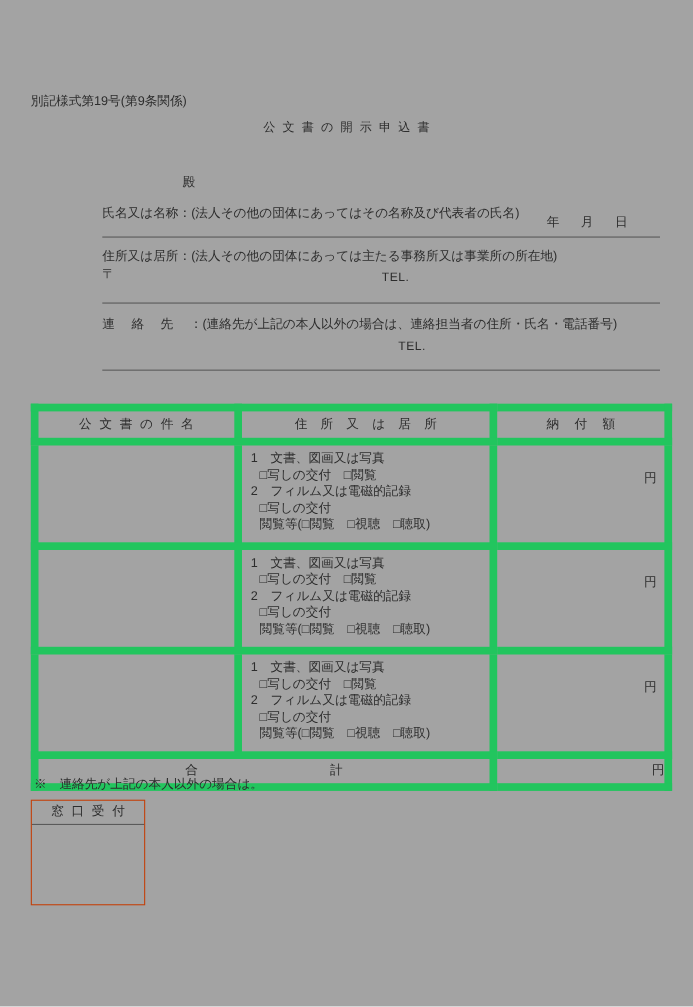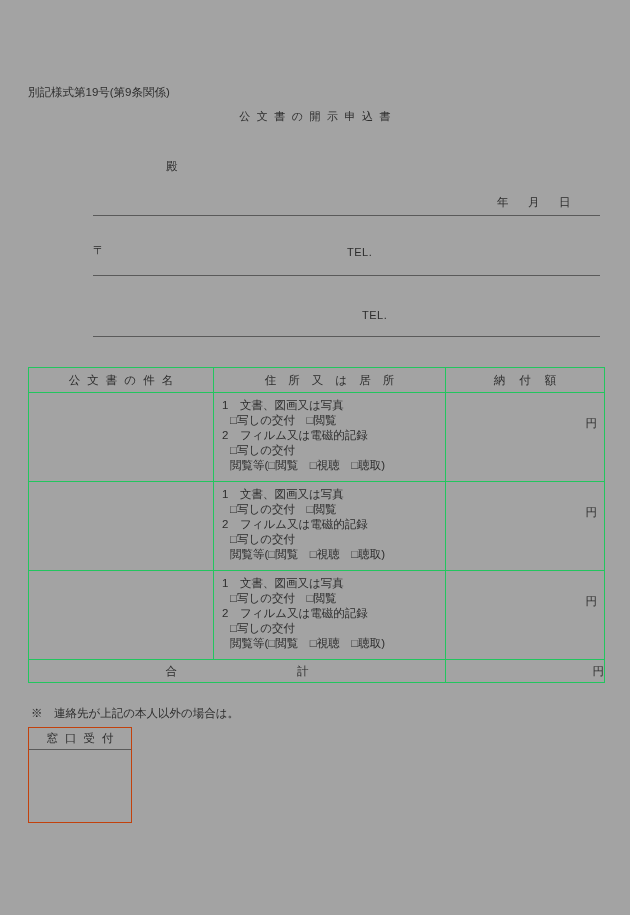--- a/index.html
+++ b/index.html
@@ -20,21 +20,21 @@
   .name-label { left:93px; top:187px; }
   .addr-label { left:93px; top:226px; }
   .postal { left:93px; top:243px; }
   .tel1 { left:347px; top:246px; font-size:11px; letter-spacing:0.5px; }
   .contact-label { left:93px; top:288px; }
   .contact-head { letter-spacing:15px; }
   .tel2 { left:362px; top:309px; font-size:11px; letter-spacing:0.5px; }
   .request { left:48px; top:347px; }
 
   .doc-table { position:absolute; left:28px; top:367px; width:576px; border-collapse:collapse; table-layout:fixed; }
-  .doc-table th, .doc-table td { border:1px solid #22c55e; padding:0; vertical-align:top; font-weight:normal; font-size:11.5px; }
+  .doc-table th, .doc-table td { border:7px solid #22c55e; padding:0; vertical-align:top; font-weight:normal; font-size:11.5px; }
   .doc-table thead th { height:24px; vertical-align:middle; text-align:center; }
   .hdr-sp1 { letter-spacing:7px; text-indent:7px; display:inline-block; }
   .hdr-sp2 { letter-spacing:12px; text-indent:12px; display:inline-block; }
   .hdr-sp3 { letter-spacing:14px; text-indent:14px; display:inline-block; }
   .data-row td { height:88px; }
   .method-cell { padding:5px 3px 0 8px; }
   .m-line { line-height:14.9px; white-space:pre; }
   .m-indent { padding-left:8px; }
   .amount-cell { position:relative; }
   .yen { position:absolute; top:23px; right:7px; }
@@ -52,28 +52,31 @@
 <div class="page">
 
   <div class="abs form-number">別記様式第19号(第9条関係)</div>
 
   <div class="abs doc-title">公文書の開示申込書</div>
 
   <div class="abs date-line">年　月　日</div>
 
   <div class="abs honorific">殿</div>
 
+  <div class="abs name-label">氏名又は名称：(法人その他の団体にあってはその名称及び代表者の氏名)</div>
 
   <div class="rule" style="top:215px;"></div>
 
+  <div class="abs addr-label">住所又は居所：(法人その他の団体にあっては主たる事務所又は事業所の所在地)</div>
   <div class="abs postal">〒</div>
   <div class="abs tel1">TEL.</div>
 
   <div class="rule" style="top:275px;"></div>
 
+  <div class="abs contact-label"><span class="contact-head">連絡先</span><span>：(連絡先が上記の本人以外の場合は、連絡担当者の住所・氏名・電話番号)</span></div>
   <div class="abs tel2">TEL.</div>
 
   <div class="rule" style="top:336px;"></div>
 
 
   <table class="doc-table">
     <colgroup>
         <col style="width:185px">
         <col style="width:232px">
         <col style="width:159px">

